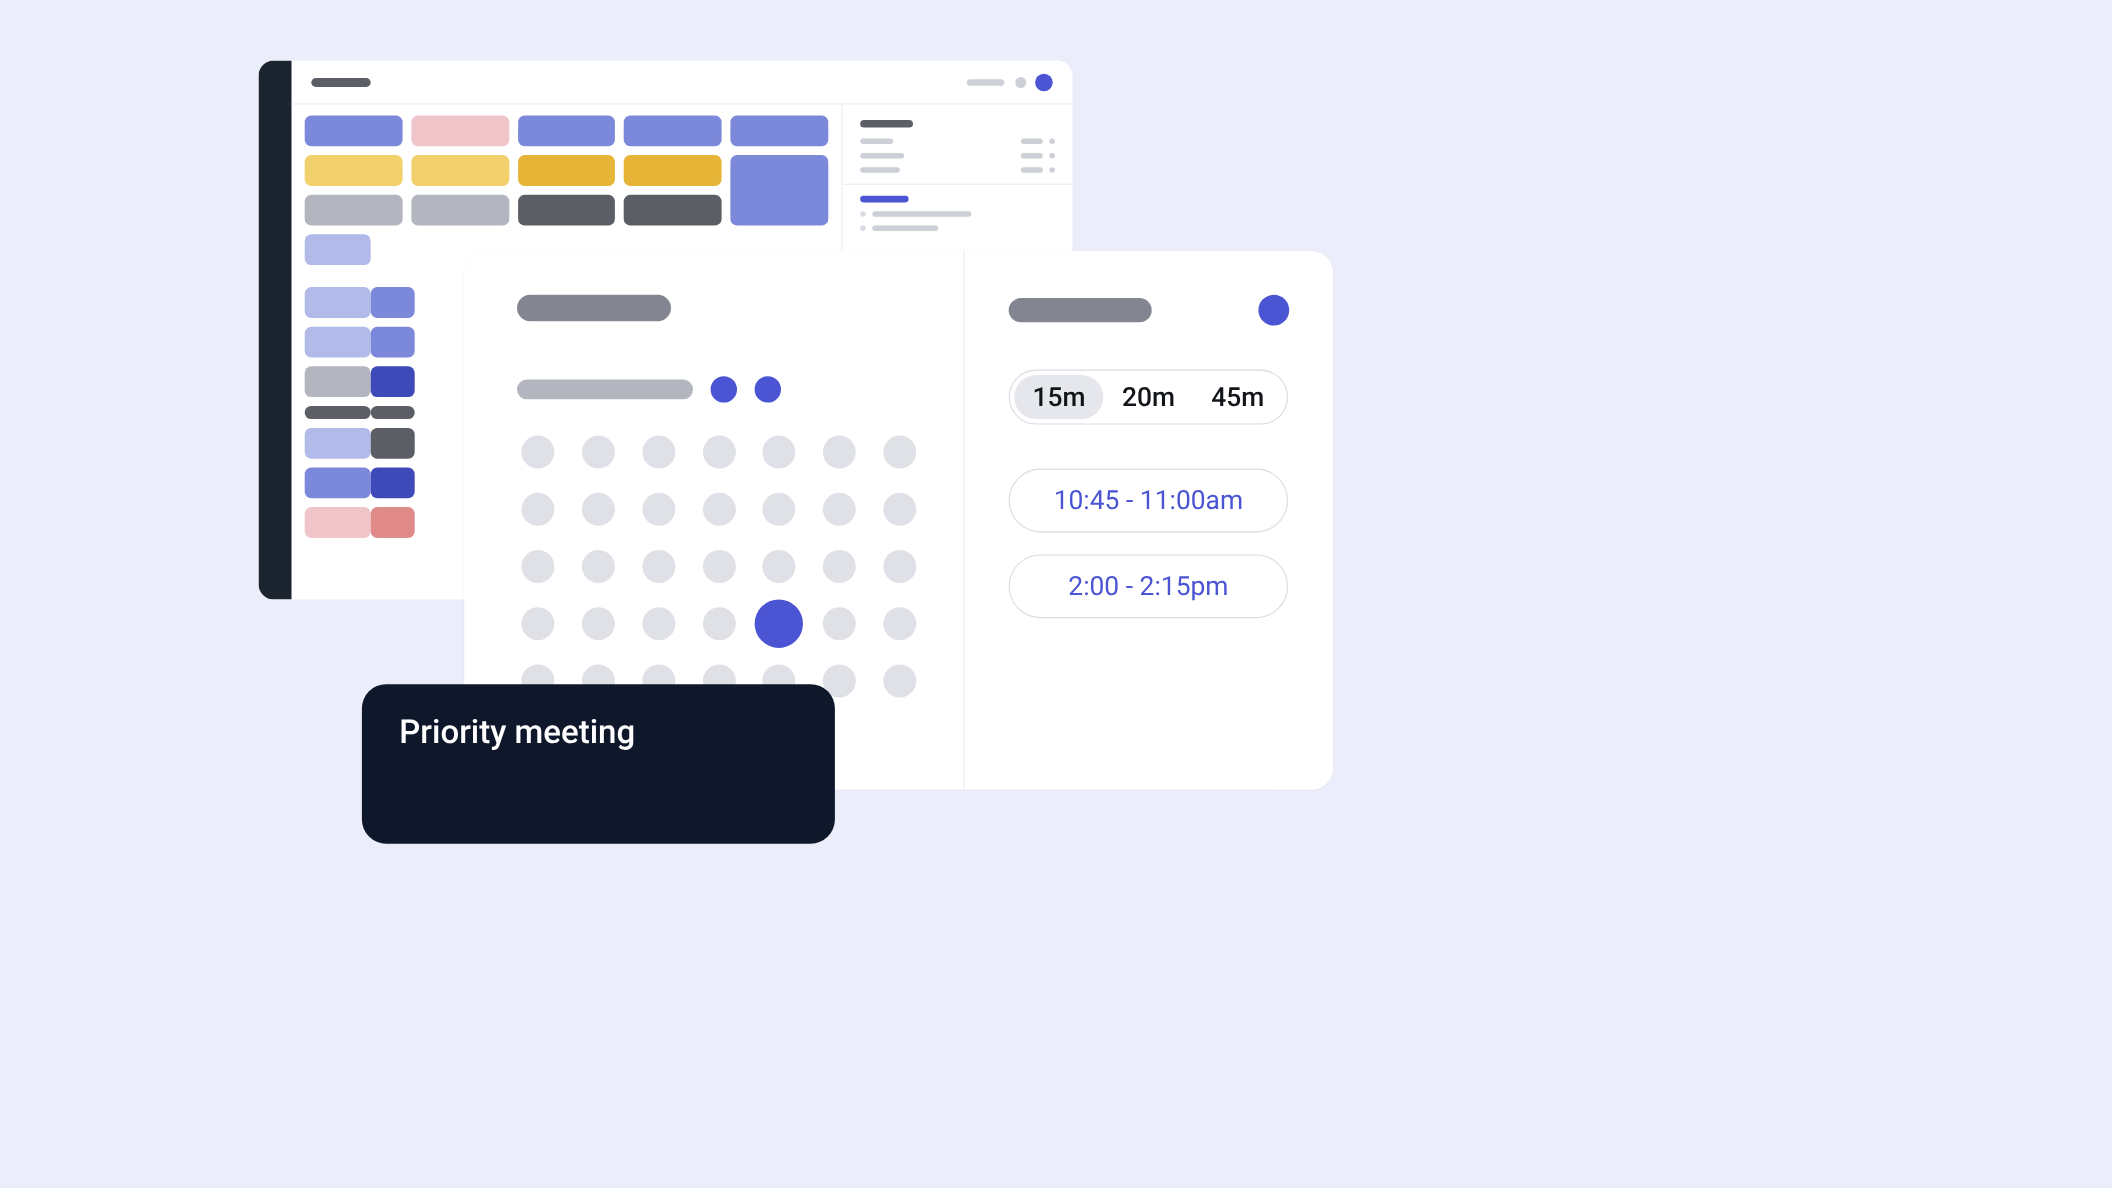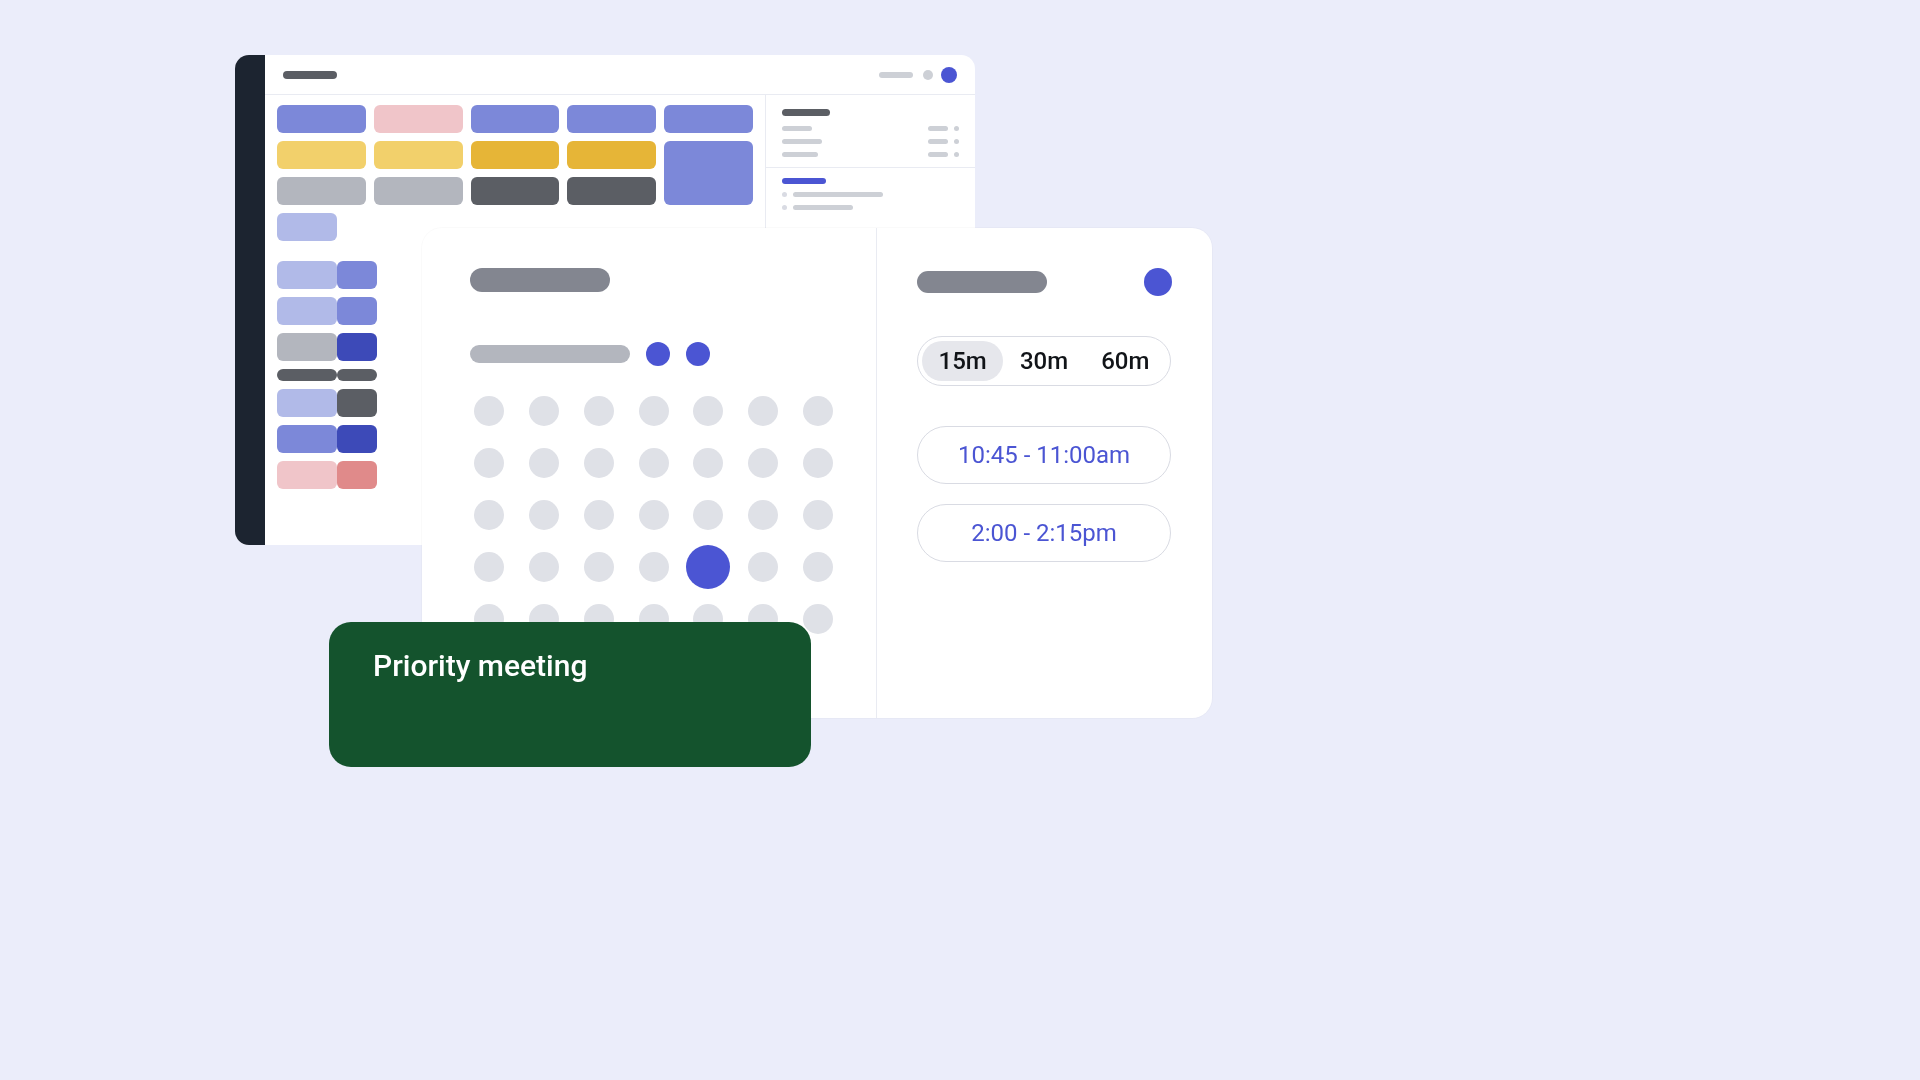--- a/index.html
+++ b/index.html
@@ -181,24 +181,24 @@
     border-left:3px solid #fff;
     border-bottom:3px solid #fff;
     transform:rotate(-45deg);
     margin-top:-4px;
   }
 
   
   .priority-card{
     position:absolute;
     left: 329px; top: 622px;
-    width: 482px; height: 145px;
-    background:#14532d;
+    width: 430px; height: 145px;
+    background:#0f172a;
     border-radius:22px;
-    padding: 26px 44px;
+    padding: 26px 34px;
   }
   .priority-text{
     color:#fff; font-size:30px; font-weight:500;
   }
 </style>
 </head>
 <body>
 
 <div class="app-window">
   <div class="app-sidebar-rail"></div>
@@ -355,22 +355,22 @@
   </div>
 
   <div class="sched-right">
     <div class="sr-head">
       <div class="sr-title"></div>
       <div class="sr-dot"></div>
     </div>
 
     <div class="duration-tabs" id="dur-tabs">
         <div class="dur-tab active">15m</div>
-        <div class="dur-tab">30m</div>
-        <div class="dur-tab">60m</div>
+        <div class="dur-tab">20m</div>
+        <div class="dur-tab">45m</div>
       </div>
     <div id="slot-list">
         <div class="slot">
           <span>10:45 - 11:00am</span>
         </div>
         <div class="slot">
           <span>2:00 - 2:15pm</span>
         </div>
       </div>
   </div>

